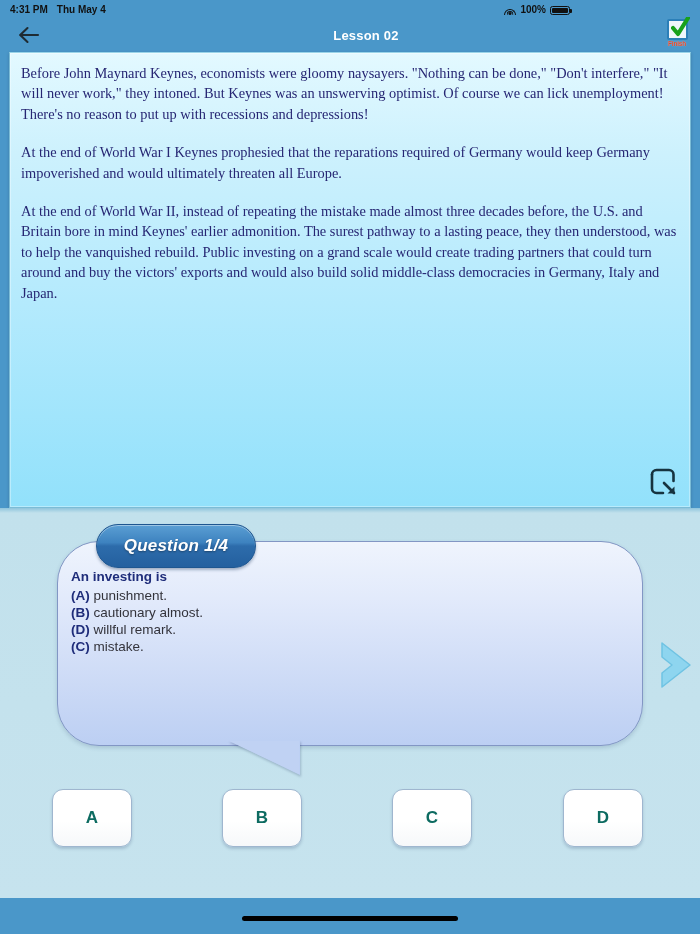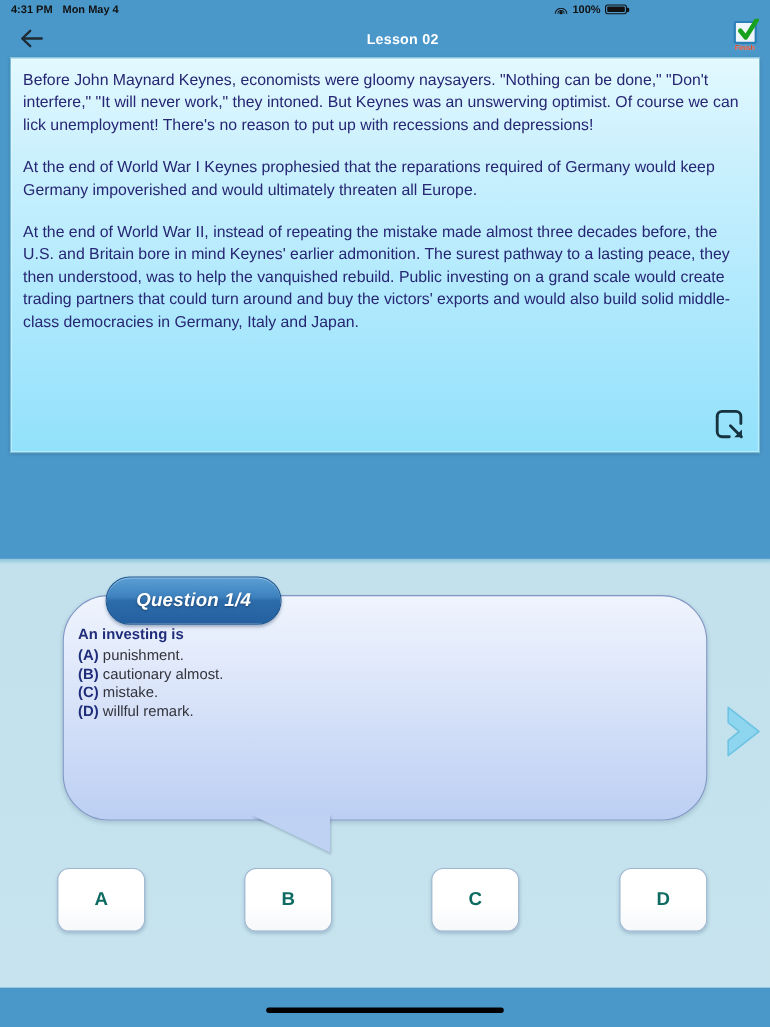--- a/index.html
+++ b/index.html
@@ -13,21 +13,21 @@
 
   
   #status-bar{
     position:absolute; left:0; top:0; width:580px; height:18px;
     background:#4a97c9;
     display:flex; align-items:center;
     padding:0 10px;
     font-size:10px; font-weight:bold; color:#111;
   }
   #status-bar .left{ display:flex; align-items:center; gap:9px; }
-  #status-bar .right{ margin-left:auto; display:flex; align-items:flex-start; gap:4px; }
+  #status-bar .right{ margin-left:auto; display:flex; align-items:flex-end; gap:4px; }
   .wifi-icon{ display:inline-block; width:12px; height:9px; position:relative; }
   .wifi-icon i{
     position:absolute; left:50%; bottom:0; transform:translateX(-50%);
     border:1.4px solid #111; border-bottom:none; border-radius:50% 50% 0 0 / 100% 100% 0 0;
   }
   .wifi-icon i:nth-child(1){ width:12px; height:6px; }
   .wifi-icon i:nth-child(2){ width:7px;  height:4px; }
   .wifi-icon i:nth-child(3){ width:3px;  height:3px; background:#111; border:none; border-radius:50%; bottom:0; }
   .battery-icon{
     width:20px; height:9px; border:1.2px solid #111; border-radius:2.5px;
@@ -73,27 +73,28 @@
     position:absolute; left:2px; top:-4px; width:19px; height:22px;
   }
   #finish-label{
     font-size:6.5px; font-weight:bold; color:#e0472a;
     letter-spacing:-.2px; margin-top:0px; line-height:8px;
     text-shadow:0 0 1px rgba(255,255,255,.7);
   }
 
   
   #reading-panel{
-    position:absolute; left:9px; top:52px; width:682px; height:360px;
+    position:absolute; left:9px; top:52px; width:682px; height:456px;
     background:linear-gradient(180deg,#e3f9ff 0%, #cdf1fd 22%, #b4eafd 55%, #92e1fb 100%);
     border:1px solid #7bbcd6;
     border-top-color:#9ad4e8;
     box-shadow:0 1px 3px rgba(0,0,0,.18), inset 0 0 0 1px rgba(255,255,255,.35);
     padding:10px 12px 10px 11px;
     overflow:hidden;
+    font-family:Liberation Serif, serif;
   }
   #reading-text p{
     color:#262673;
     font-size:14.4px;
     line-height:20.4px;
     margin-bottom:18px;
   }
   #reading-text p:last-child{ margin-bottom:16px; }
 
   #expand-button{
@@ -196,21 +197,21 @@
     top:18px; width:216px; height:5px;
     background:#000; border-radius:3px;
   }
 </style>
 </head>
 <body>
 
 <div id="status-bar">
   <div class="left">
     <span>4:31 PM</span>
-    <span>Mon May 4</span>
+    <span>Thu May 4</span>
   </div>
   <div class="right">
     <span class="wifi-icon">
         <i></i>
         <i></i>
         <i></i>
       </span>
     <span>100%</span>
     <span class="battery-icon"></span>
   </div>
@@ -267,26 +268,26 @@
 
   <div class="option-row">
     <span class="option-letter">(A)</span>
     <span class="option-text">punishment.</span>
   </div>
   <div class="option-row">
     <span class="option-letter">(B)</span>
     <span class="option-text">cautionary almost.</span>
   </div>
   <div class="option-row">
+    <span class="option-letter">(D)</span>
+    <span class="option-text">willful remark.</span>
+  </div>
+  <div class="option-row">
     <span class="option-letter">(C)</span>
     <span class="option-text">mistake.</span>
-  </div>
-  <div class="option-row">
-    <span class="option-letter">(D)</span>
-    <span class="option-text">willful remark.</span>
   </div>
 </div>
 
 <div id="next-arrow">
   <svg width="44" height="52" viewBox="0 0 44 52">
     <path d="M6 4 L34 26 L6 48 L6 34 L16 26 L6 18 Z" fill="#8ed5ef" stroke="#6fc3e3" stroke-width="1.5" stroke-linejoin="round"></path>
   </svg>
 </div>
 
 <div id="answer-row">

